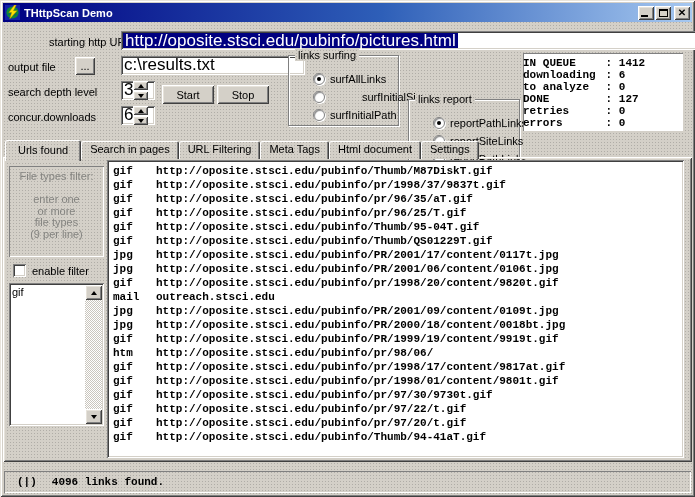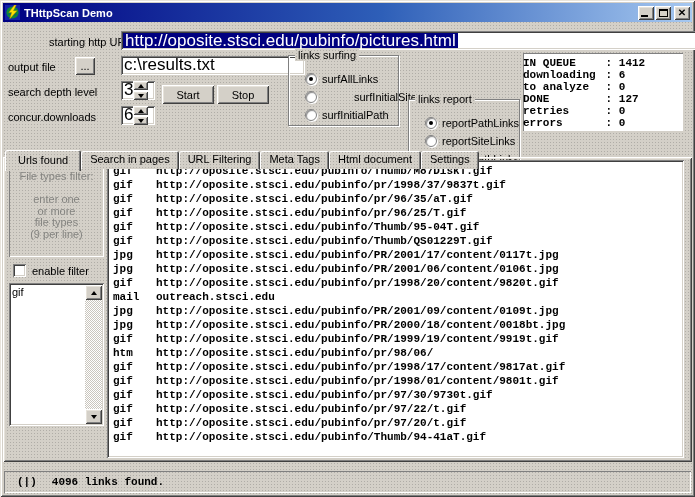--- a/index.html
+++ b/index.html
@@ -48,35 +48,35 @@
   .btn { font-size:11px; color:#000; display:flex; align-items:center; justify-content:center; cursor:default; }
 
   
   .spin-btn { width:15px; height:9px; display:flex; align-items:center; justify-content:center; }
   .tri-up { width:0; height:0; border-left:3px solid transparent; border-right:3px solid transparent; border-bottom:4px solid #000; }
   .tri-down { width:0; height:0; border-left:3px solid transparent; border-right:3px solid transparent; border-top:4px solid #000; }
 
   
   .groupbox { border:1px solid #808080; box-shadow: inset 1px 1px 0 #fff, 1px 1px 0 #fff; }
   .gb-title { position:absolute; top:-7px; left:6px; font-size:11px; padding:0 3px; }
-  .radio-row { position:absolute; left:16px; display:flex; align-items:center; height:14px; }
+  .radio-row { position:absolute; left:24px; display:flex; align-items:center; height:14px; }
   .radio { width:12px; height:12px; border-radius:50%; background:#fff;
     border:1px solid #808080; box-shadow: inset 1px 1px 1px rgba(64,64,64,.6), 1px 1px 0 #fff;
     display:flex; align-items:center; justify-content:center; margin-right:5px; }
   .radio-dot { width:4px; height:4px; border-radius:50%; background:transparent; }
   .radio-dot.on { background:#000; }
 
   
   .status-panel { background:#fff; font-family:"Liberation Mono", monospace;
     font-size:11px; font-weight:bold; color:#000; padding:4px 4px 0 0; }
   .sp-row { display:flex; line-height:12px; white-space:pre; }
   .sp-label { width:76px; text-align:left; }
 
   
-  .tab-bar { left:3px; top:151px; height:18px; display:flex; align-items:flex-end; padding-left:2px; z-index:3; }
+  .tab-bar { left:3px; top:141px; height:18px; display:flex; align-items:flex-end; padding-left:2px; z-index:3; }
   .tab { height:18px; padding:2px 9px 0; font-size:11px; color:#000; white-space:nowrap;
     border-top-left-radius:2px; border-top-right-radius:2px;
     box-shadow: inset 1px 1px 0 #fff, inset -1px 0 0 #404040, inset -2px 0 0 #808080; }
   .tab.active { height:21px; padding:4px 13px 0; margin-bottom:-2px; position:relative; z-index:4; }
 
   .page-panel { left:3px; top:157px; width:689px; height:305px;
     box-shadow: inset 1px 1px 0 #fff, inset -1px -1px 0 #404040,
                 inset 2px 2px 0 #e6e2da, inset -2px -2px 0 #808080; }
 
   

